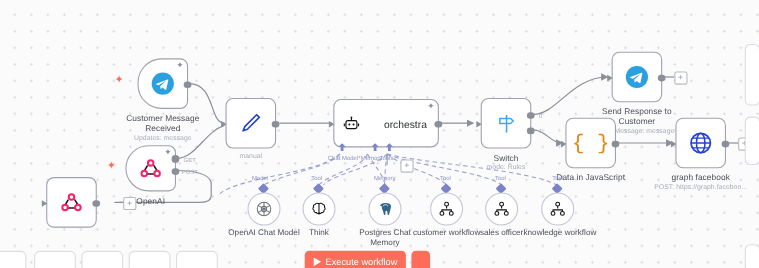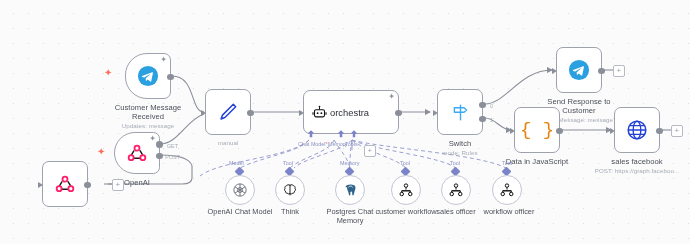--- a/index.html
+++ b/index.html
@@ -220,21 +220,21 @@
       <span style="margin-left:8px;display:flex;align-items:center;">
         <svg width="15" height="15" viewBox="0 0 24 24">
           <rect x="4" y="7.5" width="16" height="11.5" rx="2.5" fill="none" stroke="#111" stroke-width="1.7"></rect>
           <circle cx="9" cy="13" r="1.5" fill="#111"></circle>
             <circle cx="15" cy="13" r="1.5" fill="#111"></circle>
           <path d="M12 3.4v4" stroke="#111" stroke-width="1.7"></path>
             <circle cx="12" cy="2.6" r="1.3" fill="#111"></circle>
           <path d="M1.6 11.5v4M22.4 11.5v4" stroke="#111" stroke-width="1.7"></path>
         </svg>
       </span>
-      <span style="margin-left:3px;color:#2c2f36;font-size:9.4px;">orchestra</span>
+      <span style="margin-left:22px;color:#2c2f36;font-size:9.4px;">orchestra</span>
       <div class="inarrow" style="left:-5px;top:18.5px;"></div>
       <div class="dot" style="right:-4px;top:18.5px;"></div>
 
       <div class="subport" style="left:1px;bottom:-7px;">
         <svg width="10" height="10" viewBox="0 0 12 12">
             <path d="M6 1.4 10 5.4H7.5V10h-3V5.4H2z" fill="#7b83c9"></path>
           </svg>
       </div>
       <div class="subport" style="left:31px;bottom:-7px;">
         <svg width="10" height="10" viewBox="0 0 12 12">
@@ -302,21 +302,21 @@
     <div class="box">
       <svg width="22" height="22" viewBox="0 0 24 24">
         <circle cx="12" cy="12" r="9.6" fill="none" stroke="#2341d8" stroke-width="1.7"></circle>
         <ellipse cx="12" cy="12" rx="4.2" ry="9.6" fill="none" stroke="#2341d8" stroke-width="1.5"></ellipse>
         <path d="M2.6 12h18.8M4.2 7.2h15.6M4.2 16.8h15.6" stroke="#2341d8" stroke-width="1.4"></path>
       </svg>
       <div class="inarrow" style="left:-5px;top:19.5px;"></div>
       <div class="dot" style="right:-4px;top:19.5px;"></div>
     </div>
     <div class="caption w2" style="top:50px;width:100px;">
-      <span>sales facebook</span>
+      <span>graph facebook</span>
       <span class="sub">POST: https://graph.faceboo...</span>
     </div>
   </div>
   <div class="plusbox" style="left:671px;top:125px;">+</div>
 
   <div>
     <span class="subportlabel" style="left:229px;top:160px;">Model</span>
     <div class="diamond" style="left:236px;top:168px;"></div>
     <div class="circ" style="left:225px;top:175px;">
       <svg width="16" height="16" viewBox="0 0 24 24">
@@ -393,17 +393,36 @@
     <div class="circ" style="left:492px;top:175px;">
       <svg width="16" height="16" viewBox="0 0 24 24">
         <g fill="none" stroke="#111" stroke-width="1.5">
           <circle cx="12" cy="5.4" r="2.6"></circle>
             <circle cx="5.6" cy="18" r="2.6"></circle>
             <circle cx="18.4" cy="18" r="2.6"></circle>
           <path d="M12 8v3.4M5.6 15.4v-2.2h12.8v2.2M5.6 13.2h12.8"></path>
         </g>
       </svg>
     </div>
-    <div class="circcap" style="left:509px;top:207px;">workflow officer</div>
-  </div>
-
+    <div class="circcap" style="left:509px;top:207px;">knowledge workflow</div>
+  </div>
+
+  <div id="bottombar">
+    <div class="tbbtn" style="left:-8px;width:32px;"></div>
+    <div class="tbbtn" style="left:31px;width:38px;"></div>
+    <div class="tbbtn" style="left:74px;width:38px;"></div>
+    <div class="tbbtn" style="left:117px;width:38px;"></div>
+    <div class="tbbtn" style="left:160px;width:38px;"></div>
+
+    <div id="execbtn">
+      <svg width="7" height="8" viewBox="0 0 8 9">
+          <path d="M0 0l8 4.5L0 9z" fill="#fff"></path>
+        </svg>
+      <span>Execute workflow</span>
+    </div>
+    <div id="execstop"></div>
+
+    <div class="rpanel" style="top:2px;width:14px;height:26px;"></div>
+    <div class="rpanel" style="top:-180px;width:14px;height:56px;"></div>
+    <div class="rpanel" style="top:-114px;width:14px;height:44px;"></div>
+  </div>
 
 </div>
 
 </body></html>

